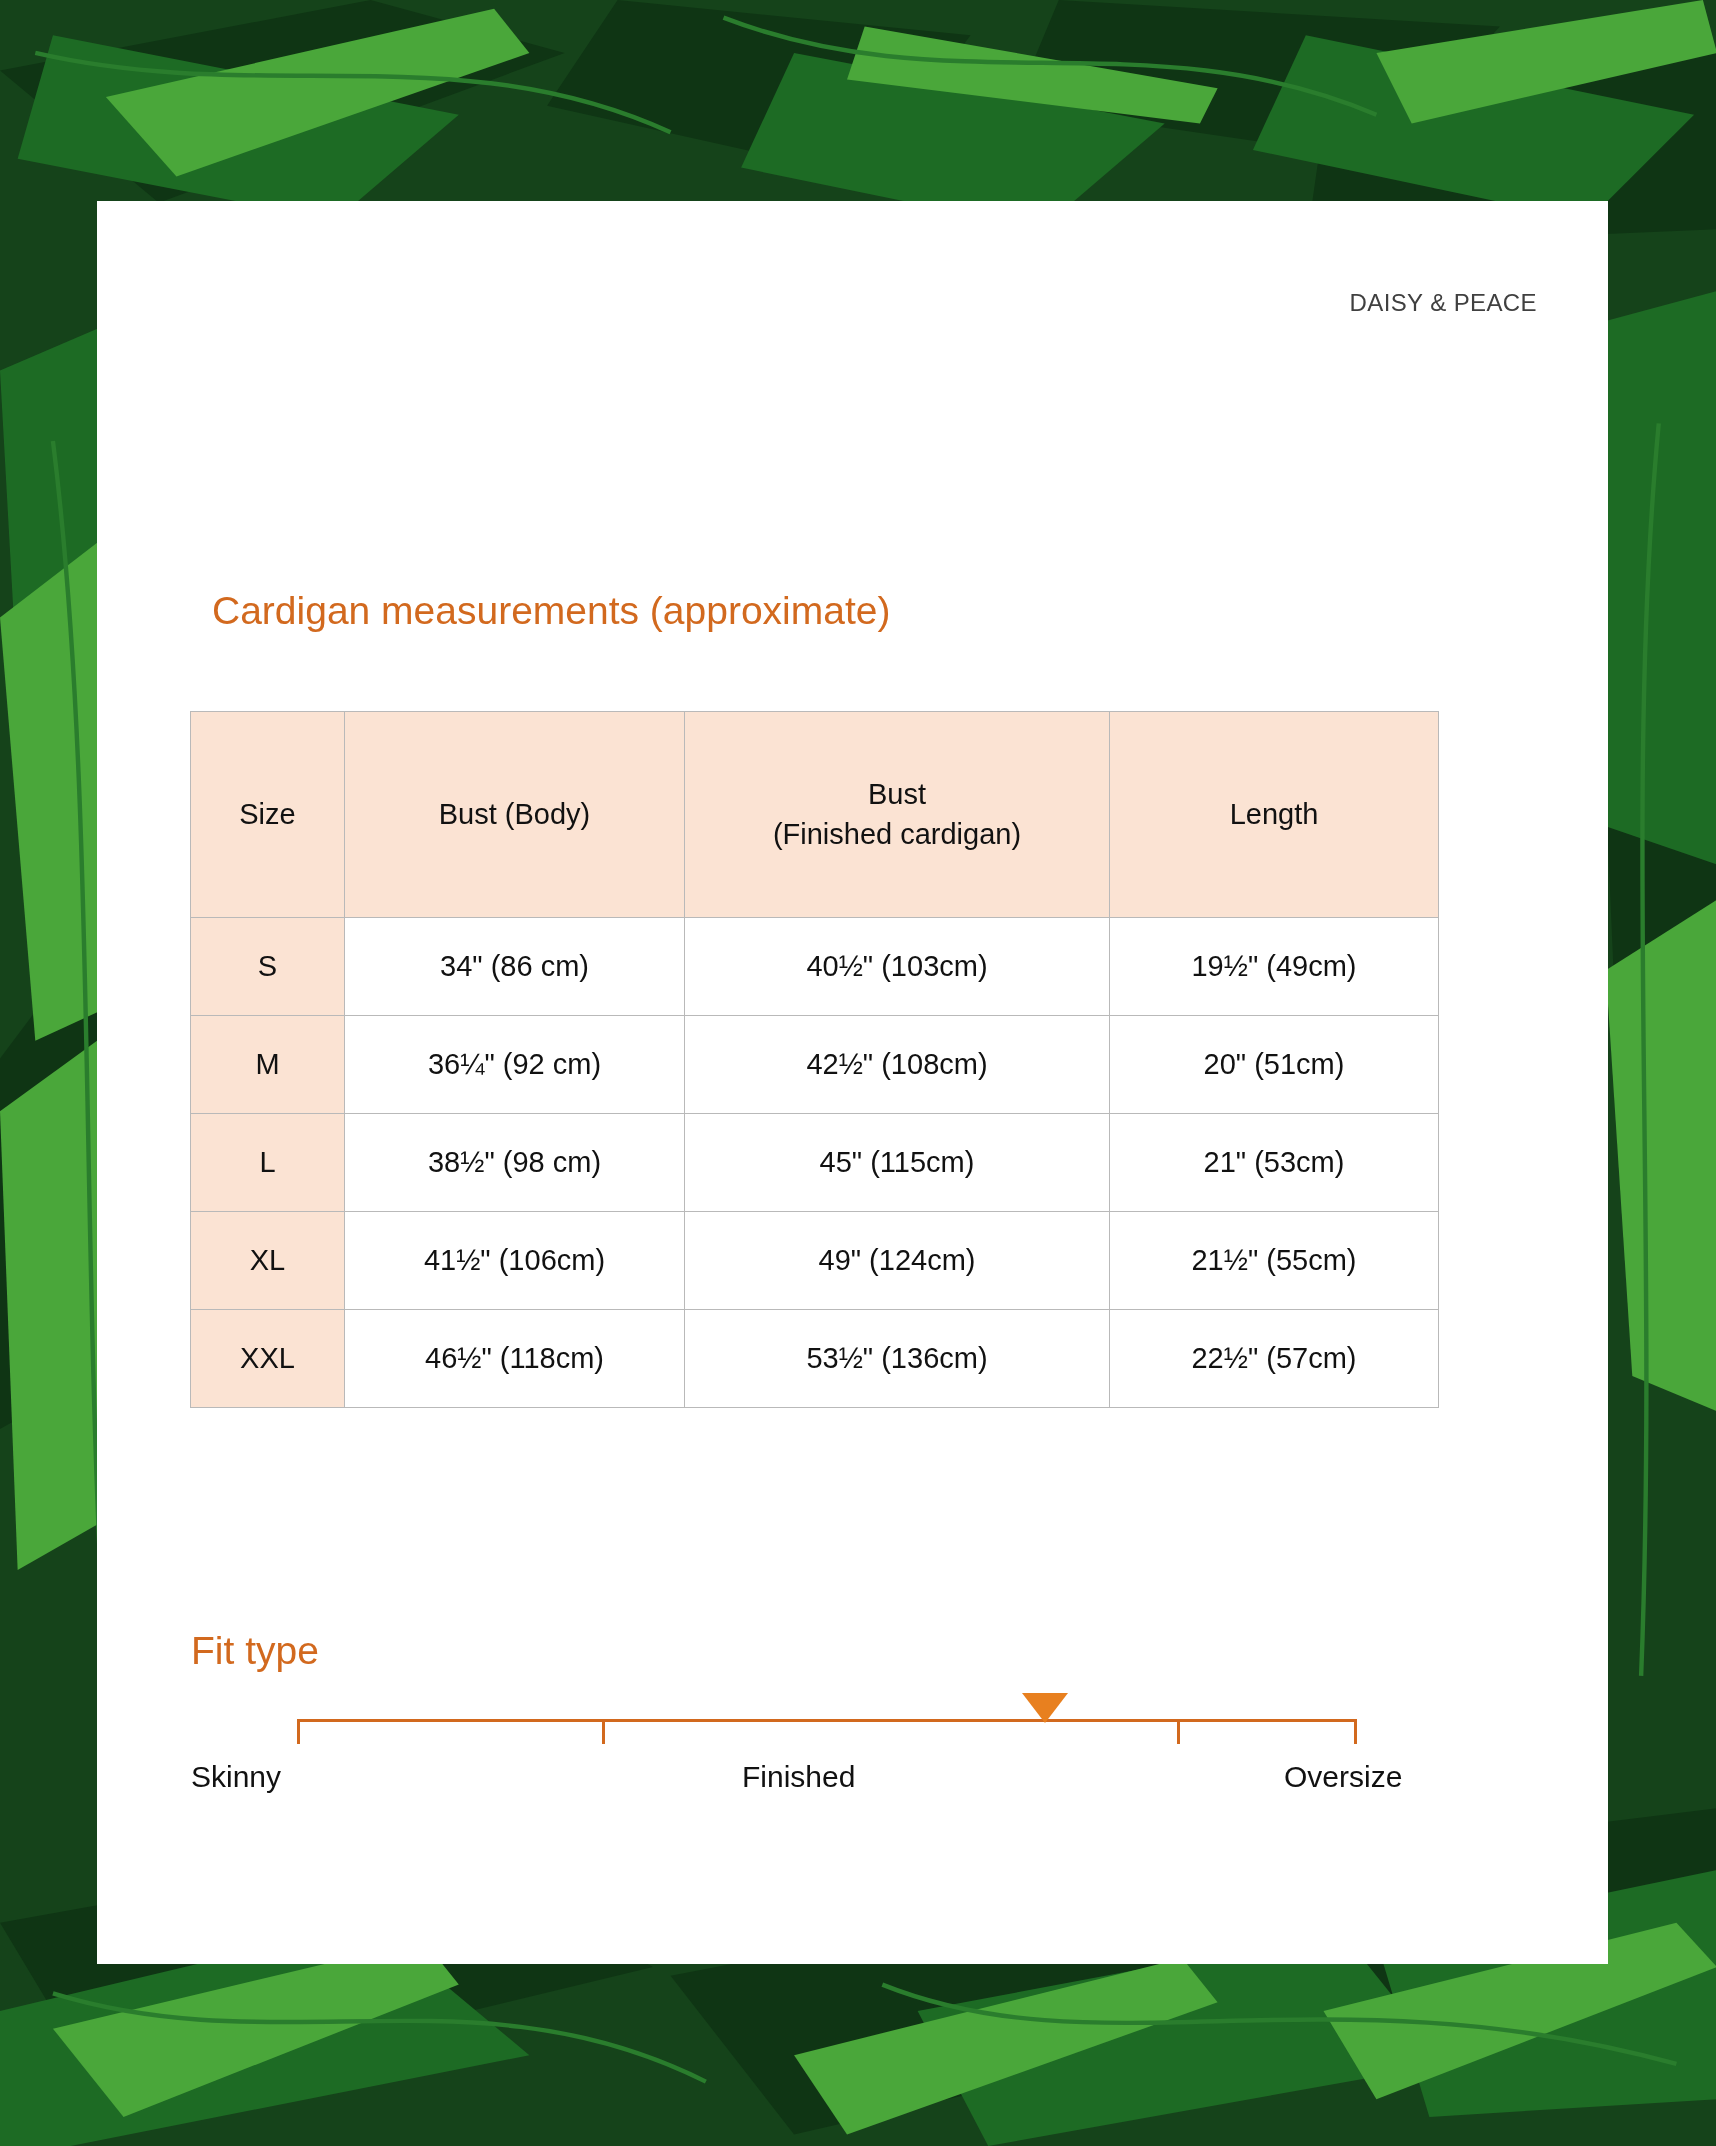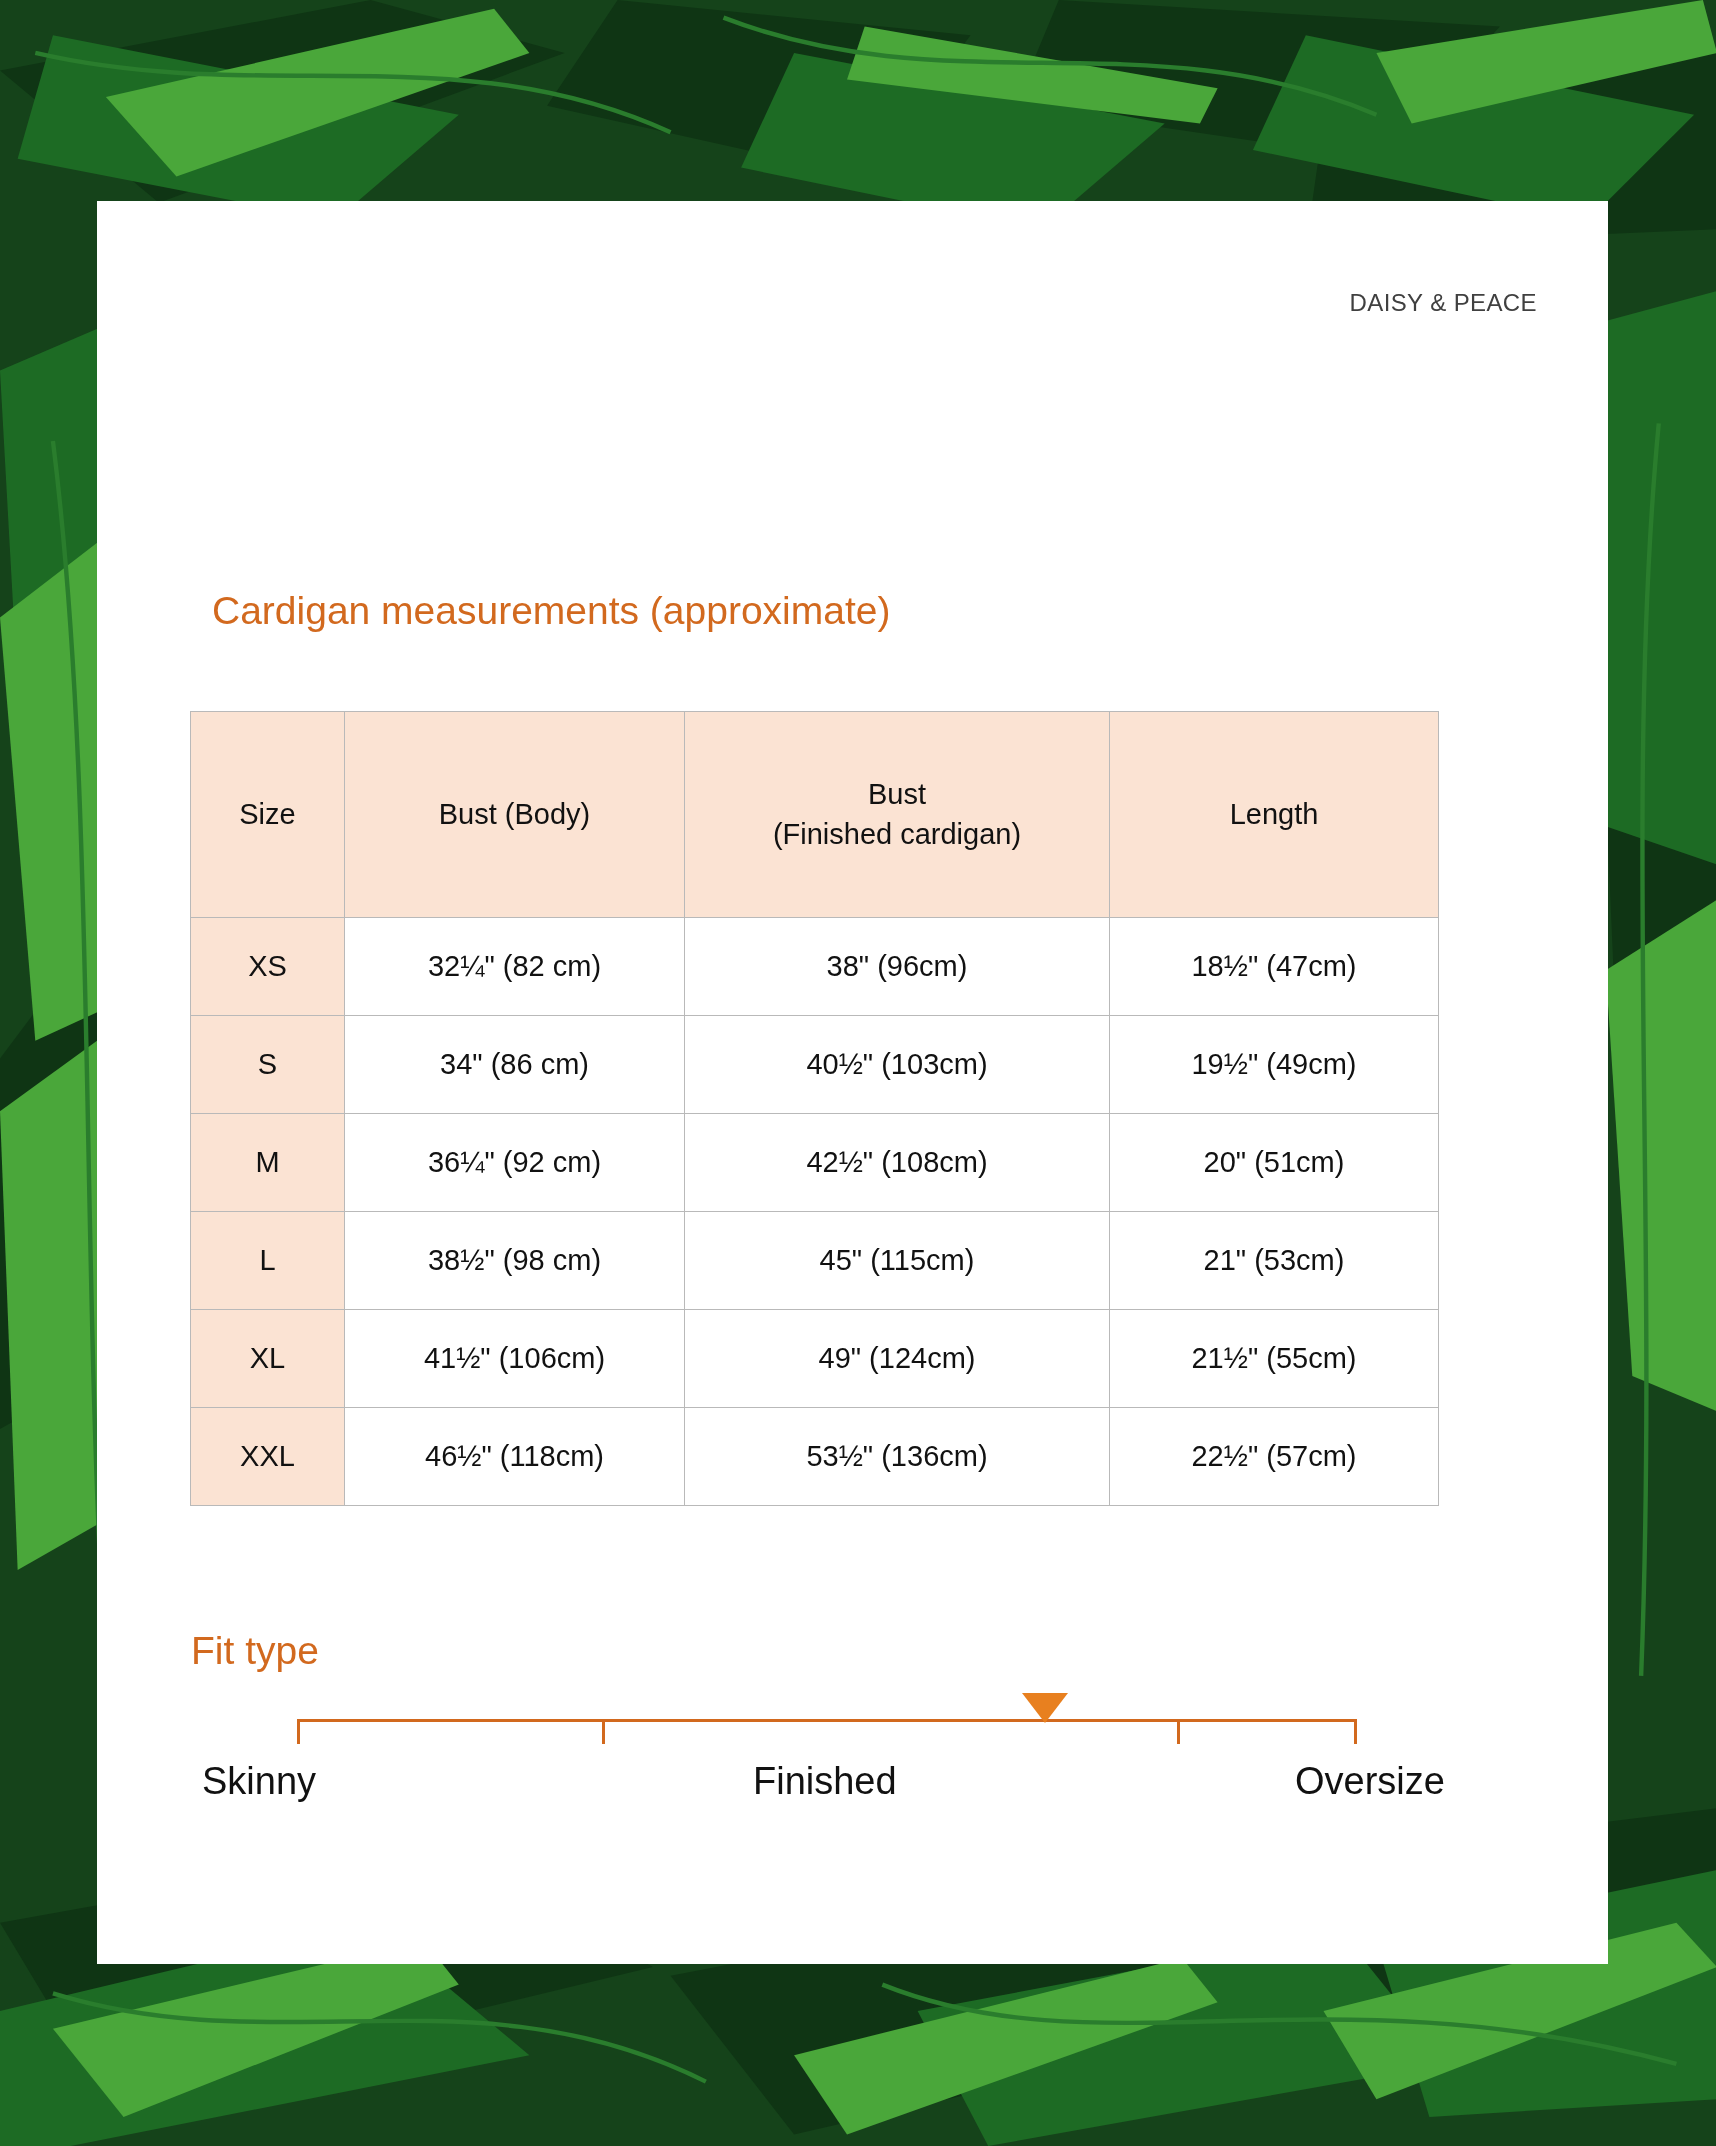--- a/index.html
+++ b/index.html
@@ -125,25 +125,24 @@
     top: -12.4px;
     width: 0;
     height: 0;
     border-left: 23px solid transparent;
     border-right: 23px solid transparent;
     border-top: 30px solid #e8801f;
   }
   .scale-label {
     position: absolute;
     top: 55px;
-    font-size: 38px;
+    font-size: 30px;
     color: #111111;
     white-space: nowrap;
     font-family: "Liberation Sans", sans-serif;
-    margin-left: 11px;
   }
   .lbl-skinny { left: 0px; }
   .lbl-regular { left: 551px; }
   .lbl-oversize { left: 1093px; }
 </style>
 </head>
 <body>
 
 <div class="bg">
   <svg viewBox="0 0 1946 2433" preserveAspectRatio="none">
@@ -214,26 +213,20 @@
           <th>Size</th>
           <th>Bust (Body)</th>
           <th>
             <div>Bust</div>
             <div>(Finished cardigan)</div>
           </th>
           <th>Length</th>
         </tr>
       </thead>
       <tbody>
-        <tr>
-          <td class="size-cell">XS</td>
-          <td>32¼" (82 cm)</td>
-          <td>38" (96cm)</td>
-          <td>18½" (47cm)</td>
-        </tr>
         <tr>
           <td class="size-cell">S</td>
           <td>34" (86 cm)</td>
           <td>40½" (103cm)</td>
           <td>19½" (49cm)</td>
         </tr>
         <tr>
           <td class="size-cell">M</td>
           <td>36¼" (92 cm)</td>
           <td>42½" (108cm)</td>

